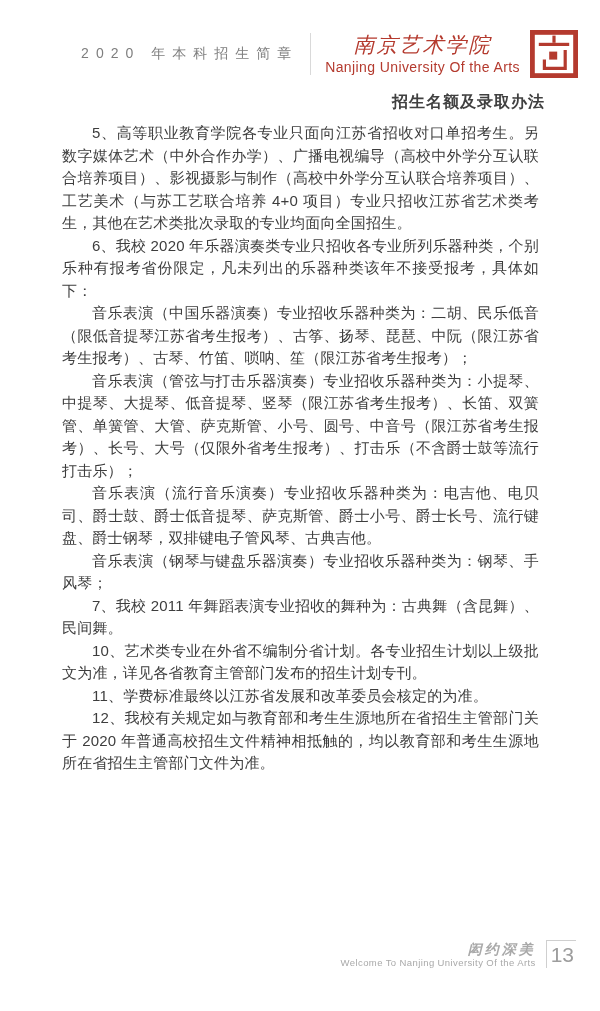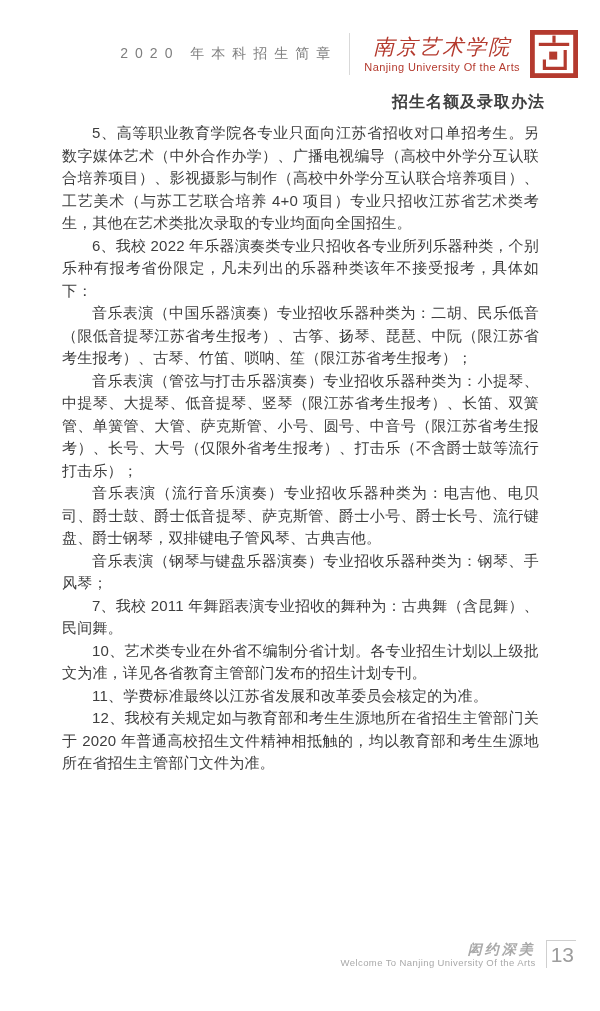--- a/index.html
+++ b/index.html
@@ -45,21 +45,21 @@
   .brand-cn {
     color: #b43a2e;
     font-size: 21px;
     font-weight: normal;
     font-style: italic;
     letter-spacing: 2px;
     line-height: 1.1;
   }
   .brand-en {
     color: #b43a2e;
-    font-size: 11px;
+    font-size: 14px;
     letter-spacing: 0.4px;
     margin-top: 2px;
     white-space: nowrap;
   }
   .seal { width: 48px; height: 48px; display: block; }
 
   
   .section-title {
     position: absolute;
     top: 92px;
@@ -142,21 +142,21 @@
       <line x1="11" y1="18" x2="49" y2="18" stroke="#b43a2e" stroke-width="4"></line>
       <path d="M 44 25 L 44 48 L 18 48 L 18 37" fill="none" stroke="#b43a2e" stroke-width="4"></path>
       <rect x="24" y="27" width="10" height="10" fill="#b43a2e"></rect>
     </svg>
   </div>
 
   <div class="section-title">招生名额及录取办法</div>
 
   <div class="content">
     <p>5、高等职业教育学院各专业只面向江苏省招收对口单招考生。另数字媒体艺术（中外合作办学）、广播电视编导（高校中外学分互认联合培养项目）、影视摄影与制作（高校中外学分互认联合培养项目）、工艺美术（与苏工艺联合培养 4+0 项目）专业只招收江苏省艺术类考生，其他在艺术类批次录取的专业均面向全国招生。</p>
-    <p>6、我校 2022 年乐器演奏类专业只招收各专业所列乐器种类，个别乐种有报考省份限定，凡未列出的乐器种类该年不接受报考，具体如下：</p>
+    <p>6、我校 2020 年乐器演奏类专业只招收各专业所列乐器种类，个别乐种有报考省份限定，凡未列出的乐器种类该年不接受报考，具体如下：</p>
     <p>音乐表演（中国乐器演奏）专业招收乐器种类为：二胡、民乐低音（限低音提琴江苏省考生报考）、古筝、扬琴、琵琶、中阮（限江苏省考生报考）、古琴、竹笛、唢呐、笙（限江苏省考生报考）；</p>
     <p>音乐表演（管弦与打击乐器演奏）专业招收乐器种类为：小提琴、中提琴、大提琴、低音提琴、竖琴（限江苏省考生报考）、长笛、双簧管、单簧管、大管、萨克斯管、小号、圆号、中音号（限江苏省考生报考）、长号、大号（仅限外省考生报考）、打击乐（不含爵士鼓等流行打击乐）；</p>
     <p>音乐表演（流行音乐演奏）专业招收乐器种类为：电吉他、电贝司、爵士鼓、爵士低音提琴、萨克斯管、爵士小号、爵士长号、流行键盘、爵士钢琴，双排键电子管风琴、古典吉他。</p>
     <p>音乐表演（钢琴与键盘乐器演奏）专业招收乐器种类为：钢琴、手风琴；</p>
     <p>7、我校 2011 年舞蹈表演专业招收的舞种为：古典舞（含昆舞）、民间舞。</p>
     <p>10、艺术类专业在外省不编制分省计划。各专业招生计划以上级批文为准，详见各省教育主管部门发布的招生计划专刊。</p>
     <p>11、学费标准最终以江苏省发展和改革委员会核定的为准。</p>
     <p>12、我校有关规定如与教育部和考生生源地所在省招生主管部门关于 2020 年普通高校招生文件精神相抵触的，均以教育部和考生生源地所在省招生主管部门文件为准。</p>
   </div>
 

